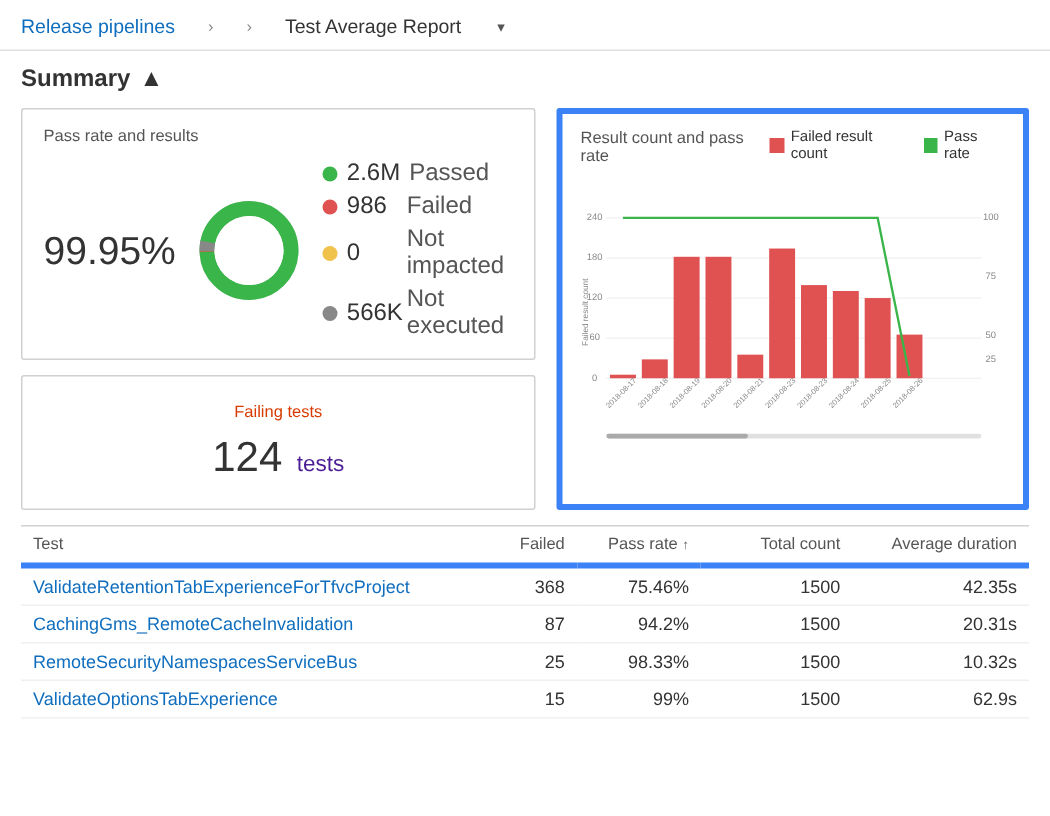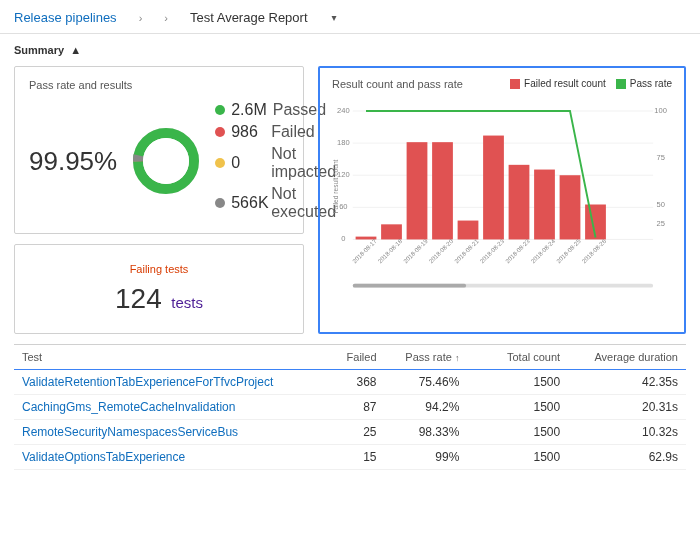--- a/index.html
+++ b/index.html
@@ -47,38 +47,38 @@
     .content {
       padding: 10px 14px;
     }
 
     
     .summary-header {
       display: flex;
       align-items: center;
       gap: 6px;
       margin-bottom: 10px;
-      font-size: 11px;
+      font-size: 16px;
       font-weight: 600;
       color: #333;
       cursor: pointer;
     }
 
     .cards-row {
       display: flex;
       gap: 14px;
       margin-bottom: 10px;
     }
 
     
     .left-cards {
       display: flex;
       flex-direction: column;
       gap: 10px;
-      width: 290px;
+      width: 343px;
     }
 
     .card {
       border: 1px solid #d0d0d0;
       border-radius: 2px;
       padding: 12px 14px;
     }
 
     .card-title {
       font-size: 11px;
@@ -146,21 +146,21 @@
     }
     .failing-count {
       font-size: 28px;
       font-weight: 300;
       color: #333;
     }
 
     
     .chart-card {
       flex: 1;
-      border: 2px solid #3b82f6;
+      border: 4px solid #3b82f6;
       border-radius: 2px;
       padding: 10px 12px;
     }
 
     .chart-header {
       display: flex;
       justify-content: space-between;
       align-items: flex-start;
       margin-bottom: 6px;
     }
@@ -193,21 +193,21 @@
     .table-section {
       border-top: 1px solid #d0d0d0;
       margin-top: 4px;
     }
     table {
       width: 100%;
       border-collapse: collapse;
       font-size: 12px;
     }
     thead tr {
-      border-bottom: 1px solid #3b82f6;
+      border-bottom: 4px solid #3b82f6;
       margin-left: 12px;
     }
     thead th {
       padding: 6px 8px;
       text-align: left;
       font-weight: 400;
       color: #555;
       font-size: 11px;
     }
     thead th.right {

